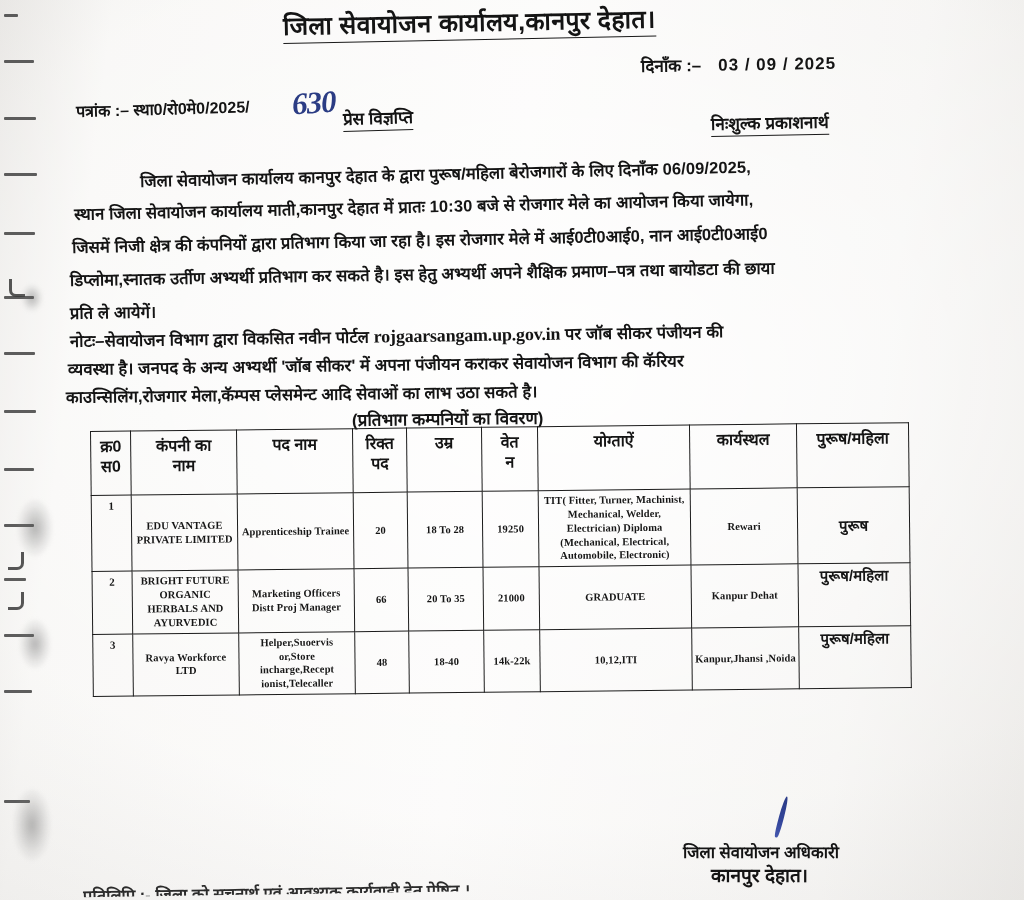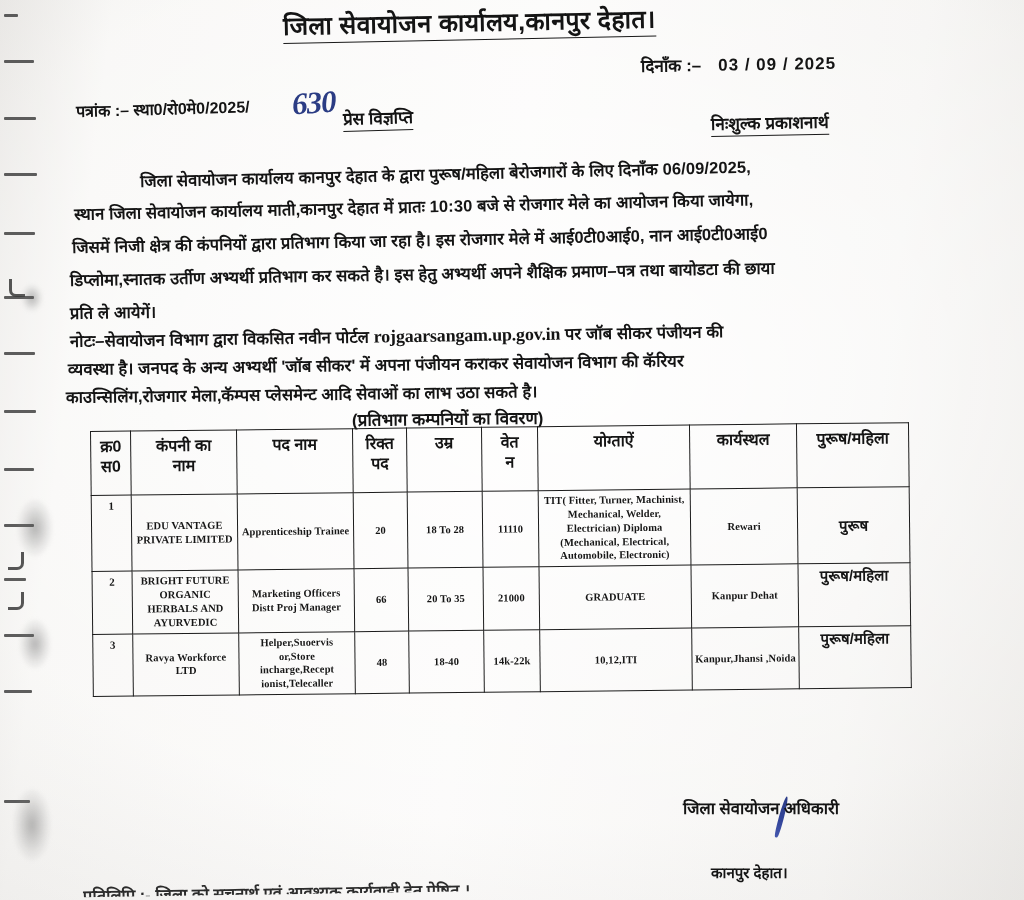--- a/index.html
+++ b/index.html
@@ -230,29 +230,29 @@
   #signature-stroke {
     position: absolute;
     left: 779px; top: 796px;
     width: 5px; height: 42px;
     background: linear-gradient(180deg, #2a3b86 0%, #33459a 60%, #4457ae 100%);
     border-radius: 60% 60% 40% 40%;
     transform: rotate(9deg) skewX(-6deg);
   }
   #sign-line1 {
     position: absolute;
-    left: 683px; top: 796px;
+    left: 683px; top: 840px;
     font-size: 16.5px;
     font-weight: 700;
     white-space: nowrap;
   }
   #sign-line2 {
     position: absolute;
     left: 711px; top: 862px;
-    font-size: 15px;
+    font-size: 19px;
     font-weight: 700;
     white-space: nowrap;
   }
   #footer-cut {
     position: absolute;
     left: 83px; top: 884px;
     font-size: 16.5px;
     font-weight: 600;
     white-space: nowrap;
     color: #1b1b1b;
@@ -357,21 +357,21 @@
             <th>पुरूष/महिला</th>
           </tr>
         </thead>
         <tbody id="jobs-tbody">
             <tr>
               <td class="sr">1</td>
               <td>EDU VANTAGE PRIVATE LIMITED</td>
               <td>Apprenticeship Trainee</td>
               <td>20</td>
               <td>18 To 28</td>
-              <td>11110</td>
+              <td>19250</td>
               <td class="qual">TIT( Fitter, Turner, Machinist, Mechanical, Welder, Electrician) Diploma (Mechanical, Electrical, Automobile, Electronic)</td>
               <td>Rewari</td>
               <td class="gender">पुरूष</td>
             </tr>
             <tr>
               <td class="sr">2</td>
               <td>BRIGHT FUTURE ORGANIC HERBALS AND AYURVEDIC</td>
               <td>Marketing Officers Distt Proj Manager</td>
               <td>66</td>
               <td>20 To 35</td>

